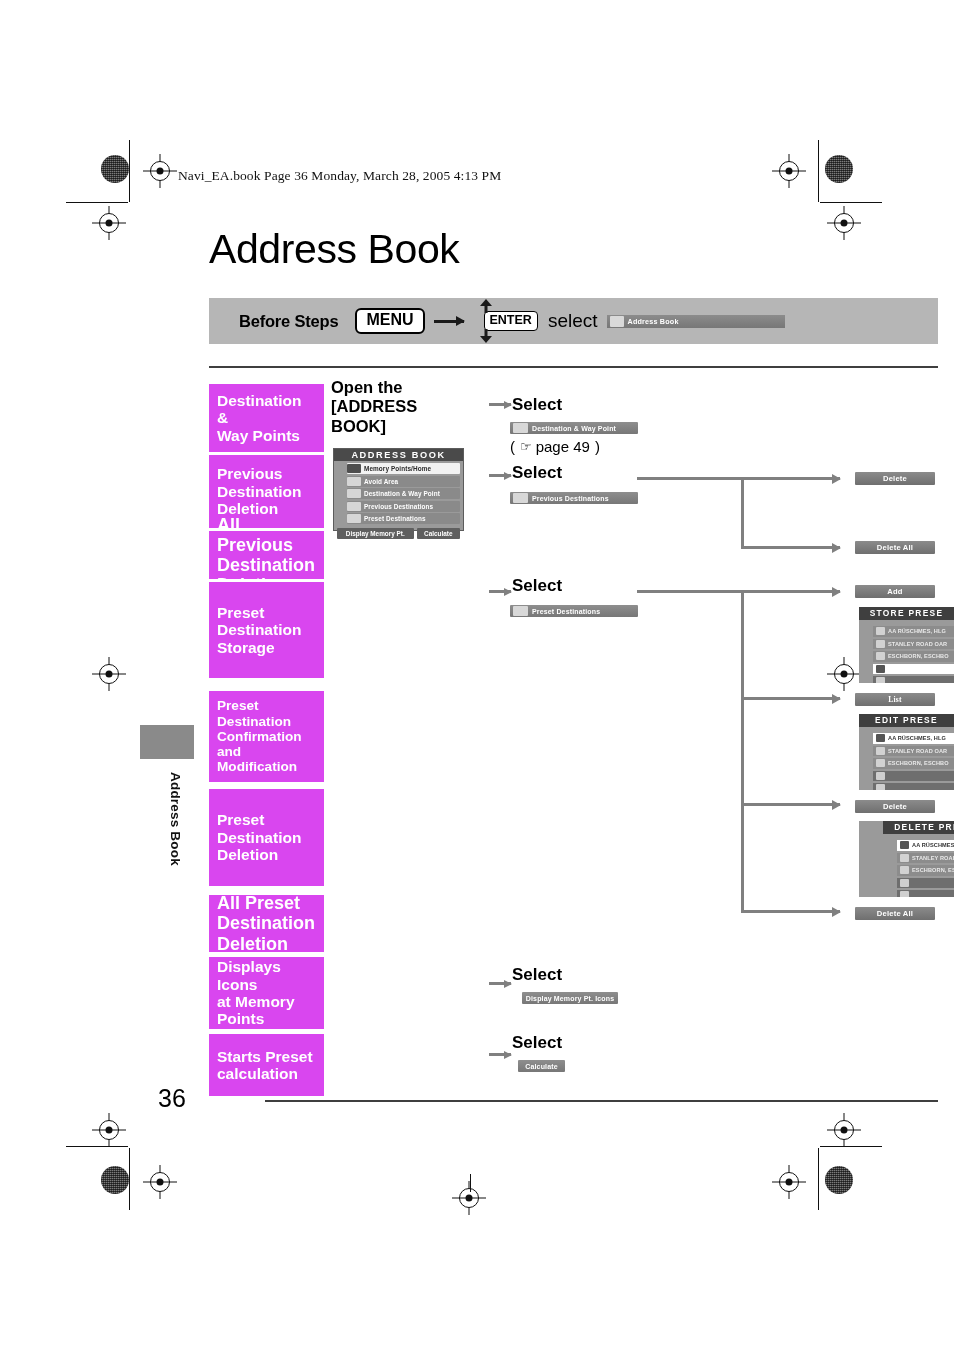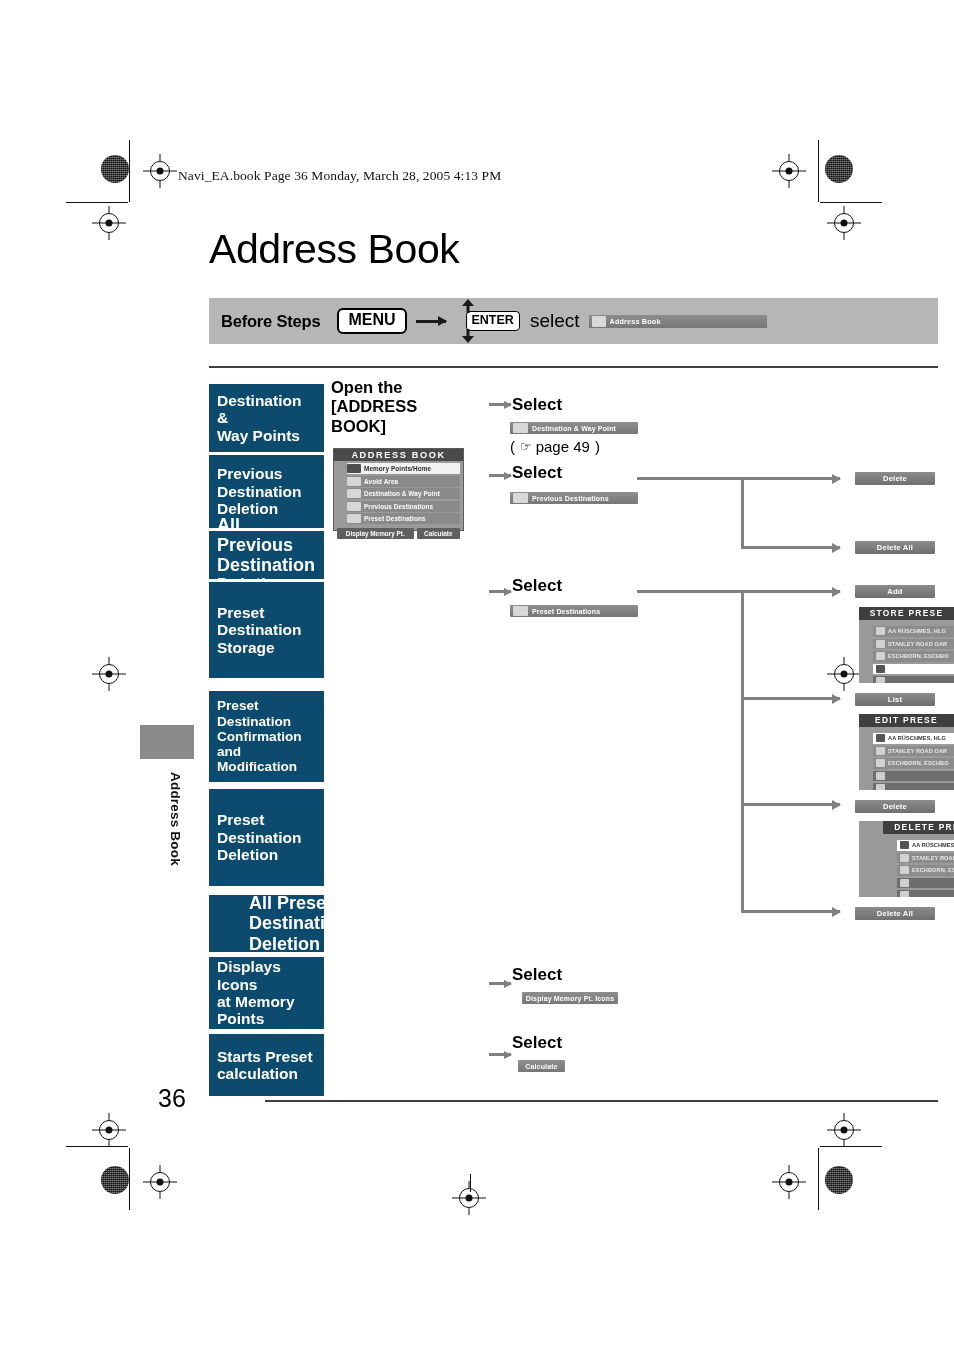--- a/index.html
+++ b/index.html
@@ -25,37 +25,37 @@
   .hline{position:absolute;height:1px;background:#111;}
 
   
   .slug{font-family:"Liberation Serif", serif;font-size:13.5px;color:#111;white-space:nowrap;letter-spacing:.1px;}
 
   
   .page-title{font-size:41px;font-weight:400;color:#000;letter-spacing:-.4px;}
 
   
   .before-band{background:#b6b6b6;display:flex;align-items:center;}
-  .before-label{font-size:16.5px;font-weight:bold;color:#000;margin-left:12px;letter-spacing:-.2px;}
+  .before-label{font-size:16.5px;font-weight:bold;color:#000;margin-left:30px;letter-spacing:-.2px;}
   .key{background:#fff;border:2px solid #000;border-radius:6px;font-weight:bold;font-size:16px;
        padding:1px 9px 2px;color:#000;line-height:1.15;}
   .key.small{font-size:12.5px;border-radius:4px;border-width:1.8px;padding:1px 5px 2px;}
   .arrow-r{width:30px;height:3px;background:#1a1a1a;position:relative;}
   .arrow-r:after{content:"";position:absolute;right:-1px;top:50%;transform:translateY(-50%);
       border-left:9px solid #1a1a1a;border-top:5px solid transparent;border-bottom:5px solid transparent;}
   .updown{position:relative;width:22px;height:44px;}
   .updown .stem{position:absolute;left:50%;transform:translateX(-50%);width:3px;background:#1a1a1a;}
   .updown .head{position:absolute;left:50%;transform:translateX(-50%);width:0;height:0;border-left:6px solid transparent;border-right:6px solid transparent;}
   .selword{font-size:19px;color:#000;margin-left:10px;margin-right:9px;}
   .navbar-chip{background:linear-gradient(180deg,#8c8c8c,#777);display:flex;align-items:center;height:13px;}
   .chip-ico{width:14px;height:11px;background:#d9d9d9;margin:0 4px 0 3px;position:relative;border-radius:1px;}
   .chip-txt{font-size:7.2px;color:#fff;font-weight:bold;letter-spacing:.2px;white-space:nowrap;}
 
   
-  .sb{background:#0c4a6e;color:#fff;box-sizing:border-box;padding:0 8px;display:flex;align-items:center;}
+  .sb{background:#d946ef;color:#fff;box-sizing:border-box;padding:0 8px;display:flex;align-items:center;}
   .sb span{display:block;font-weight:bold;line-height:1.12;}
   .sb.big span{font-size:15.5px;}
   .sb.sml span{font-size:18px;}
   .sb.med span{font-size:13.6px;}
   .rule{background:#3f3f3f;height:1.6px;}
 
   
   .openhead{font-size:16.5px;font-weight:bold;color:#000;line-height:1.17;}
 
   
@@ -229,21 +229,21 @@
   <span style="white-space: pre-line;">Preset Destination
 Confirmation and
 Modification</span>
 </div>
 <div class="sb big abs" style="left:209px;top:789px;width:115px;height:97px;">
   <span style="white-space: pre-line;">Preset
 Destination
 Deletion</span>
 </div>
 <div class="sb sml abs" style="left:209px;top:895px;width:115px;height:57px;">
-  <span style="white-space: pre-line; margin-left: 32px;">All Preset
+  <span style="white-space: pre-line;">All Preset
 Destination Deletion</span>
 </div>
 <div class="sb big abs" style="left:209px;top:957px;width:115px;height:72px;">
   <span style="white-space: pre-line;">Displays Icons
 at Memory
 Points</span>
 </div>
 <div class="sb big abs" style="left:209px;top:1034px;width:115px;height:62px;">
   <span style="white-space: pre-line;">Starts Preset
 calculation</span>
@@ -355,21 +355,21 @@
         <div class="ri"></div>
         <div class="rt"></div>
       </div>
     <div class="rrow d">
         <div class="ri"></div>
         <div class="rt"></div>
       </div>
   </div>
 </div>
 
-<div class="rbtn abs" style="left:855px;top:693px;width:80px;">List</div>
+<div class="rbtn abs" style="left:855px;top:693px;width:80px;font-family:Liberation Serif, serif;">List</div>
 
 <div class="rpanel abs" style="left:859px;top:714px;width:95px;height:76px;">
   <div class="ph">EDIT PRESE</div>
   <div class="rlist">
     <div class="rrow w">
         <div class="ri"></div>
         <div class="rt">AA RÜSCHMES, HLG</div>
       </div>
     <div class="rrow g">
         <div class="ri"></div>

